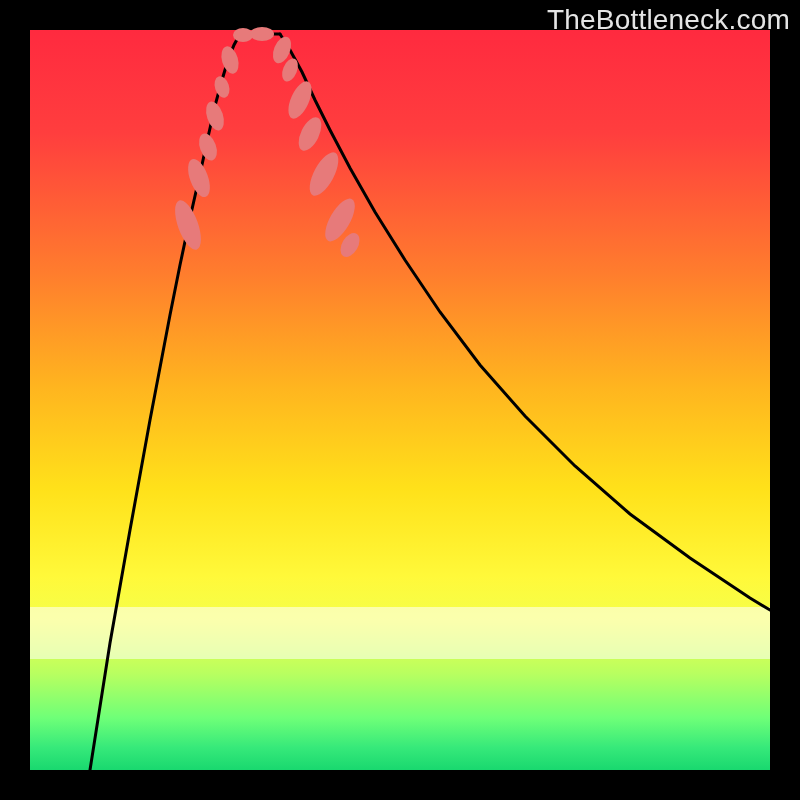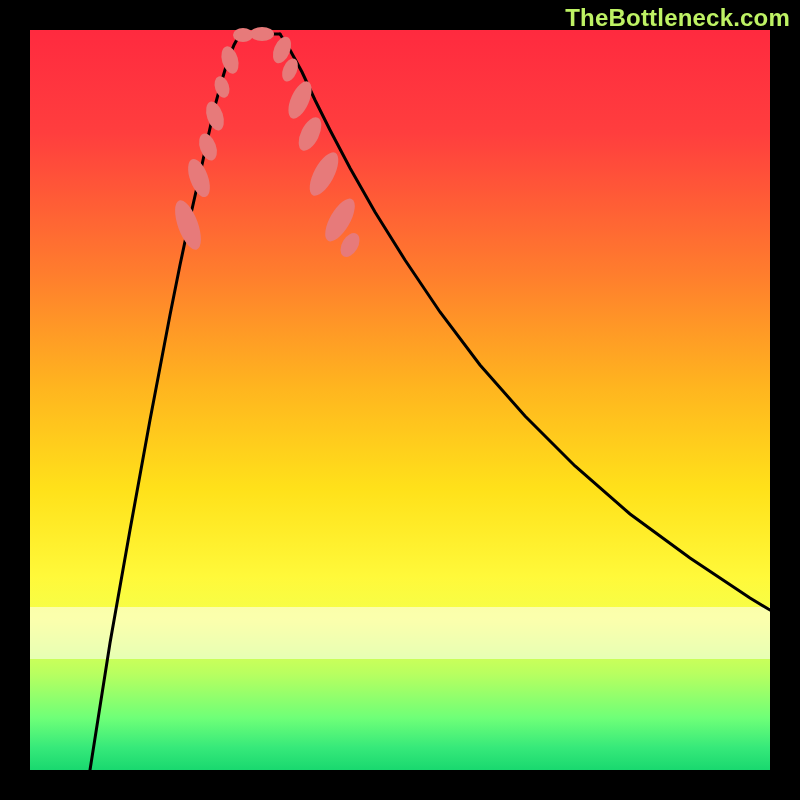--- a/index.html
+++ b/index.html
@@ -41,23 +41,23 @@
   .white-band {
     position: absolute;
     left: 0;
     width: 100%;
     background: rgba(255,255,255,0.55);
   }
   .watermark {
     position: absolute;
     top: 4px;
     right: 10px;
-    color: #bef264;
-    font-size: 24px;
-    font-weight: 700;
+    color: #e5e5e5;
+    font-size: 28px;
+    font-weight: 400;
     letter-spacing: 0.2px;
     user-select: none;
   }
   svg.curve {
     position: absolute;
     left: 0;
     top: 0;
     width: 740px;
     height: 740px;
     overflow: visible;

